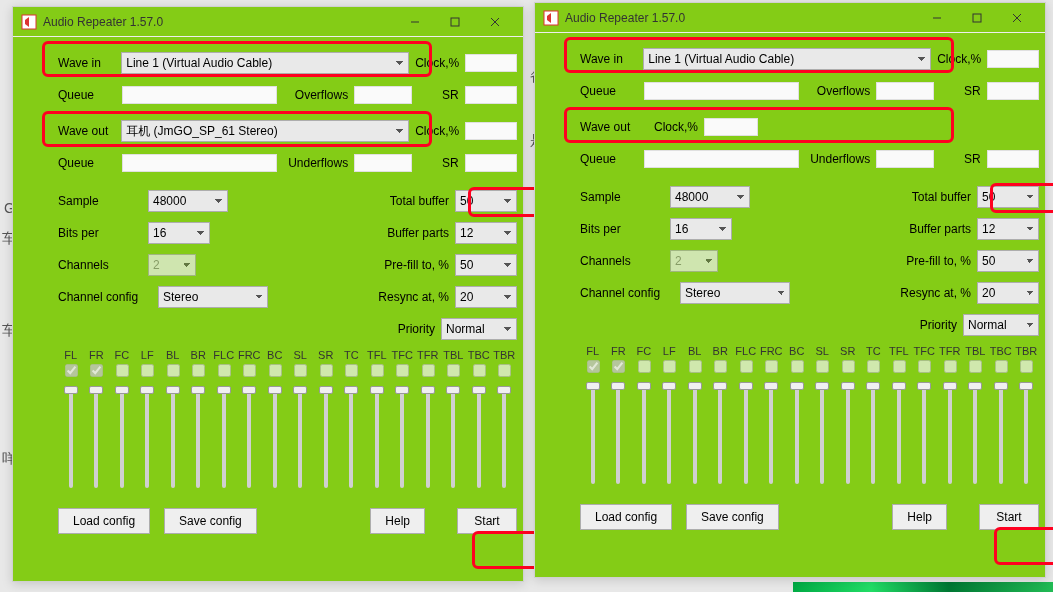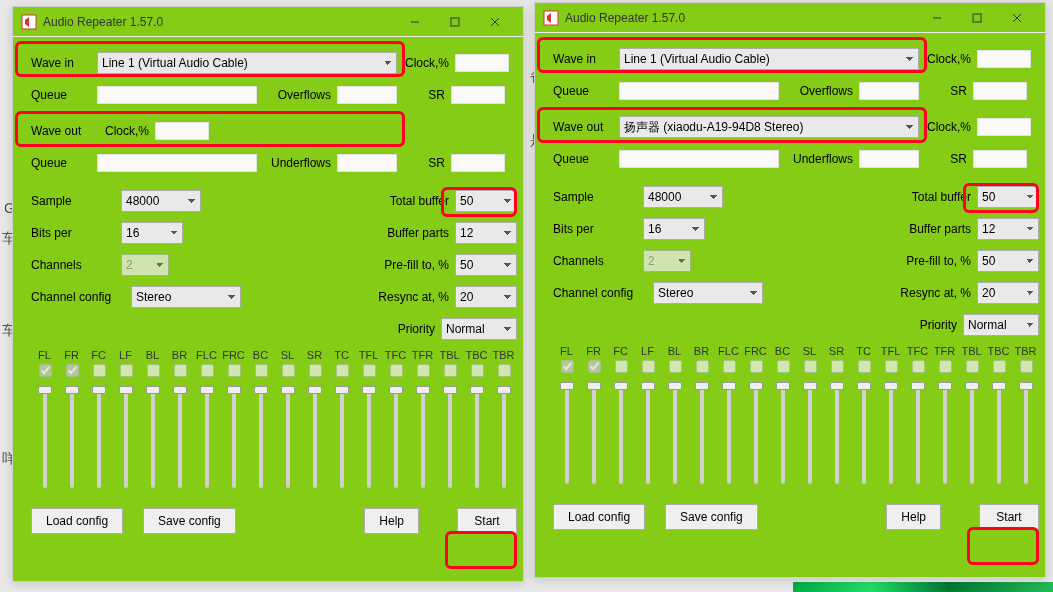--- a/index.html
+++ b/index.html
@@ -10,21 +10,21 @@
     box-shadow: 0 2px 10px rgba(0,0,0,0.15);
   }
   .titlebar {
     height: 30px; display: flex; align-items: center; padding: 0 8px;
     border-bottom: 1px solid #eee;
   }
   .titlebar .icon { width: 16px; height: 16px; margin-right: 6px; display: inline-block; }
   .titlebar .icon svg { width:16px; height:16px; }
   .titlebar .title { flex: 1; color: #333; }
   .winbtn { width: 40px; height: 28px; display: flex; align-items: center; justify-content: center; color: #555; }
-  .content { padding: 4px 6px 6px 18px; position: relative; }
+  .content { padding: 4px 6px 6px 18px; position: relative; margin-left: 27px; }
   .row { display: flex; align-items: center; height: 32px; }
   .lbl { width: 66px; color: #000; }
   .lbl2 { color: #000; text-align: right; padding-right: 6px; }
   select.combo {
     background: #e9e9e9; border: 1px solid #adadad; height: 22px; padding: 0 4px;
     appearance: none; -webkit-appearance: none;
     background-image: linear-gradient(45deg, transparent 50%, #555 50%),
                       linear-gradient(135deg, #555 50%, transparent 50%);
     background-position: right 8px center, right 4px center;
     background-size: 4px 4px, 4px 4px; background-repeat: no-repeat;
@@ -39,21 +39,21 @@
   .chk input { width: 13px; height: 13px; }
   .sliders { display: flex; margin-top: 4px; height: 110px; }
   .slcol { width: 27px; display: flex; justify-content: center; }
   .vslider {
     width: 4px; background: #d0d0d0; border-radius: 2px; position: relative; height: 100px; margin-top: 4px;
   }
   .vslider .thumb {
     position: absolute; left: -5px; top: -2px; width: 14px; height: 8px;
     background: #f0f0f0; border: 1px solid #999; border-radius: 2px;
   }
-  .btnrow { display: flex; gap: 20px; align-items: flex-end; margin-top: 14px; }
+  .btnrow { display: flex; gap: 14px; align-items: flex-end; margin-top: 14px; }
   button.btn {
     background: #efefef; border: 1px solid #adadad; height: 26px; padding: 0 14px;
     color: #000; cursor: pointer;
   }
   .spacer { flex: 1; }
   .grass { position:absolute; right:0; bottom:0; width:260px; height:10px;
     background: linear-gradient(90deg,#0a4 0%, #2d6 30%, #073 60%, #2b5 100%); }
 </style>
 </head>
 <body>
@@ -110,20 +110,21 @@
       <span class="lbl">Queue</span>
       <div class="sunken" style="width:160px;"></div>
       <span class="lbl2" style="width:80px;">Overflows</span>
       <div class="sunken" style="width:60px;"></div>
       <span class="lbl2" style="width:54px;">SR</span>
       <div class="sunken" style="width:54px;"></div>
     </div>
 
     <div class="row" style="margin-top:4px;">
       <span class="lbl">Wave out</span>
+      <select class="combo" style="width:300px;"><option>耳机 (JmGO_SP_61 Stereo)</option></select>
       <span class="lbl2" style="width:58px;">Clock,%</span>
       <div class="sunken" style="width:54px;"></div>
     </div>
 
     <div class="row">
       <span class="lbl">Queue</span>
       <div class="sunken" style="width:160px;"></div>
       <span class="lbl2" style="width:80px;">Underflows</span>
       <div class="sunken" style="width:60px;"></div>
       <span class="lbl2" style="width:54px;">SR</span>
@@ -354,21 +355,20 @@
       <span class="lbl">Queue</span>
       <div class="sunken" style="width:160px;"></div>
       <span class="lbl2" style="width:80px;">Overflows</span>
       <div class="sunken" style="width:60px;"></div>
       <span class="lbl2" style="width:54px;">SR</span>
       <div class="sunken" style="width:54px;"></div>
     </div>
 
     <div class="row" style="margin-top:4px;">
       <span class="lbl">Wave out</span>
-      <select class="combo" style="width:300px;"><option>扬声器 (xiaodu-A19-94D8 Stereo)</option></select>
       <span class="lbl2" style="width:58px;">Clock,%</span>
       <div class="sunken" style="width:54px;"></div>
     </div>
 
     <div class="row">
       <span class="lbl">Queue</span>
       <div class="sunken" style="width:160px;"></div>
       <span class="lbl2" style="width:80px;">Underflows</span>
       <div class="sunken" style="width:60px;"></div>
       <span class="lbl2" style="width:54px;">SR</span>

